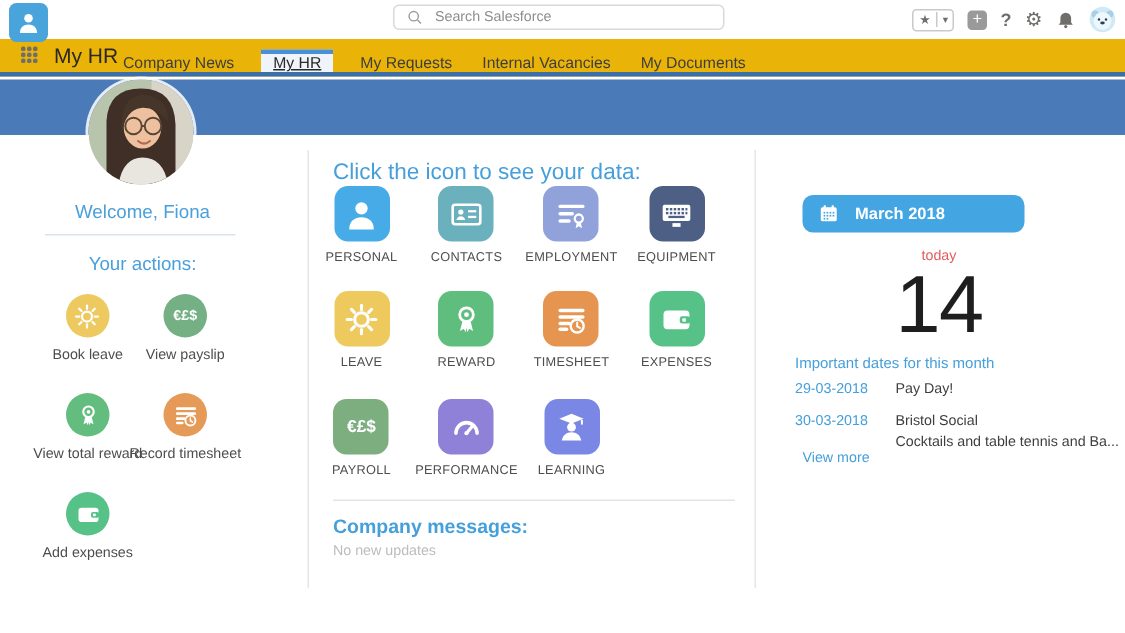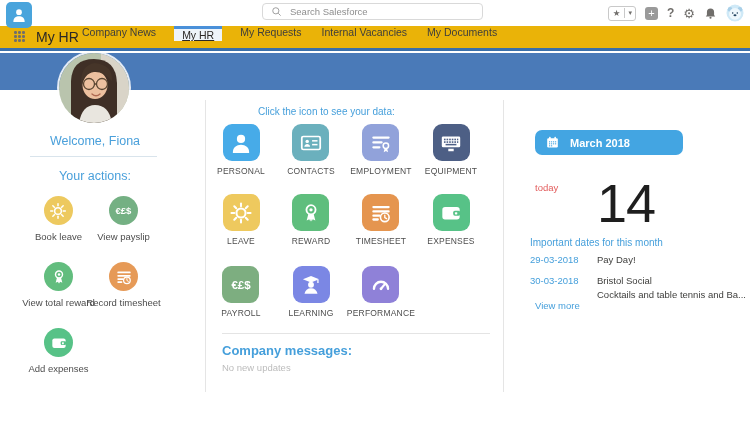--- a/index.html
+++ b/index.html
@@ -27,21 +27,21 @@
   .gear { font-family:"DejaVu Sans", sans-serif; font-size:13px; color:#706e6b; line-height:1; }
   .avatar-mini { width:18px; height:18px; border-radius:50%; overflow:hidden; }
 
   
   .tabbar { position:absolute; top:26px; left:0; right:0; height:22px; background:#eab308;
             border-bottom:3px solid #3a6fa9; z-index:4; }
   .waffle { position:absolute; left:14px; top:5px; display:grid; grid-template-columns:repeat(3,4px);
             grid-auto-rows:4px; }
   .waffle span { width:2.5px; height:2.5px; border-radius:50%; background:#706e6b; }
   .appname { position:absolute; left:36px; top:3px; font-size:14px; color:#2b2826; }
-  .tabs { position:absolute; left:80px; top:0; height:22px; display:flex; align-items:flex-start; gap:16px;
+  .tabs { position:absolute; left:80px; top:0; height:22px; display:flex; align-items:flex-end; gap:16px;
           font-size:10.5px; color:#3e3e3c; }
   .tab { display:flex; align-items:center; padding:0 2px; cursor:pointer; }
   .tab.active { border-top:3px solid #4a90d9; background:#eef4fa; padding:0 8px;
                 text-decoration:underline; color:#2b2826; }
 
   
   .banner { position:absolute; top:53px; left:0; right:0; height:37px; background:#4a7ab8; }
 
   
   .dv { position:absolute; top:100px; height:292px; width:0; border-left:1px solid #e5e5e5; }
@@ -56,38 +56,38 @@
   .actions-title { position:absolute; left:0; top:169px; width:190px; text-align:center; color:#4aa0db;
                    font-size:12.5px; }
   .actions-grid { position:absolute; left:26px; top:196px; display:grid; grid-template-columns:65px 65px;
                   grid-auto-rows:66px; justify-items:center; }
   .action-cell { display:flex; flex-direction:column; align-items:center; cursor:pointer; }
   .action-circle { width:29px; height:29px; border-radius:50%; display:flex; align-items:center;
                    justify-content:center; flex:none; }
   .action-label { margin-top:6px; font-size:9.5px; color:#4d4d4d; white-space:nowrap; }
 
   
-  .data-title { position:absolute; left:222px; top:106px; font-size:10px; color:#459fdb;margin-left:36px; }
+  .data-title { position:absolute; left:222px; top:106px; font-size:15px; color:#459fdb; }
   .tile-grid { position:absolute; left:206px; top:124px; display:grid;
                grid-template-columns:repeat(4,70px); grid-template-rows:70px 72px 70px; justify-items:center; }
   .tile-cell { display:flex; flex-direction:column; align-items:center; cursor:pointer; }
   .tile { width:37px; height:37px; border-radius:9px; display:flex; align-items:center; justify-content:center; flex:none; }
   .tile-label { margin-top:5px; font-size:8.5px; color:#4d4d4d; letter-spacing:.2px; }
   .cur { color:#fff; font-weight:bold; }
   .cur.small { font-size:9.5px; } .cur.big { font-size:11.5px; }
   .center-hr { position:absolute; left:222px; top:333px; width:268px; border-top:1px solid #e4e4e4; }
   .messages-title { position:absolute; left:222px; top:343px; font-size:13px; font-weight:bold; color:#459fdb; }
   .messages-empty { position:absolute; left:222px; top:362px; font-size:9.5px; color:#bcbcbc; }
 
   
   .cal-header { position:absolute; left:535px; top:130px; width:148px; height:25px; background:#43a5e2;
                 color:#43a5e2; border-radius:7px; display:flex; align-items:center; gap:10px;
                 padding-left:10px; box-sizing:border-box; }
   .cal-month { color:#fff; font-size:11px; font-weight:bold; }
-  .today-label { position:absolute; left:535px; top:182px; width:182px; color:#e25c5c;
+  .today-label { position:absolute; left:535px; top:165px; width:182px; text-align:center; color:#e25c5c;
                  font-size:9.5px; }
   .big-date { position:absolute; left:535px; top:172px; width:182px; text-align:center; font-size:54px;
               color:#1e1e1e; letter-spacing:-1px; }
   .important-title { position:absolute; left:530px; top:237px; font-size:10px; color:#459fdb; }
   .e-date { position:absolute; left:530px; font-size:9.5px; color:#459fdb; }
   .e-text { position:absolute; left:597px; font-size:9.5px; color:#3e3e3c; }
   .view-more { position:absolute; left:535px; top:300px; width:182px; text-align:left; font-size:9.5px;
                color:#459fdb; cursor:pointer; }
 </style>
 </head>
@@ -373,40 +373,40 @@
       </div>
 
       <div class="tile-cell">
         <div class="tile" style="background-color: rgb(125, 174, 128); color: rgb(125, 174, 128);">
           <span class="cur big">€£$</span>
         </div>
         <div class="tile-label">PAYROLL</div>
       </div>
 
       <div class="tile-cell">
+        <div class="tile" style="background-color: rgb(143, 129, 216); color: rgb(143, 129, 216);">
+          <svg width="26" height="26" viewBox="0 0 24 24">
+            <path d="M5.5 15.5a6.5 6.5 0 0 1 13 0" stroke="#fff" stroke-width="2.2" fill="none" stroke-linecap="round"></path>
+            <line x1="12" y1="15.5" x2="15.6" y2="11.2" stroke="#fff" stroke-width="2" stroke-linecap="round"></line>
+            <circle cx="12" cy="15.5" r="1.3" fill="#fff"></circle>
+          </svg>
+        </div>
+        <div class="tile-label">PERFORMANCE</div>
+      </div>
+
+      <div class="tile-cell">
         <div class="tile" style="background-color: rgb(123, 135, 228); color: rgb(123, 135, 228);">
           <svg width="26" height="26" viewBox="0 0 24 24">
             <path d="M12 3.6 4.5 6.6l7.5 3 7.5-3z" fill="#fff"></path>
             <line x1="18.4" y1="7.4" x2="18.4" y2="10.2" stroke="#fff" stroke-width="1.2"></line>
             <circle cx="12" cy="11.8" r="2.7" fill="#fff"></circle>
             <path d="M6 20c.6-3.3 2.9-5.1 6-5.1s5.4 1.8 6 5.1z" fill="#fff"></path>
           </svg>
         </div>
         <div class="tile-label">LEARNING</div>
-      </div>
-
-      <div class="tile-cell">
-        <div class="tile" style="background-color: rgb(143, 129, 216); color: rgb(143, 129, 216);">
-          <svg width="26" height="26" viewBox="0 0 24 24">
-            <path d="M5.5 15.5a6.5 6.5 0 0 1 13 0" stroke="#fff" stroke-width="2.2" fill="none" stroke-linecap="round"></path>
-            <line x1="12" y1="15.5" x2="15.6" y2="11.2" stroke="#fff" stroke-width="2" stroke-linecap="round"></line>
-            <circle cx="12" cy="15.5" r="1.3" fill="#fff"></circle>
-          </svg>
-        </div>
-        <div class="tile-label">PERFORMANCE</div>
       </div>
 
     </div>
 
     <div class="center-hr"></div>
     <div class="messages-title">Company messages:</div>
     <div class="messages-empty">No new updates</div>
   </main>
 
   <aside>

